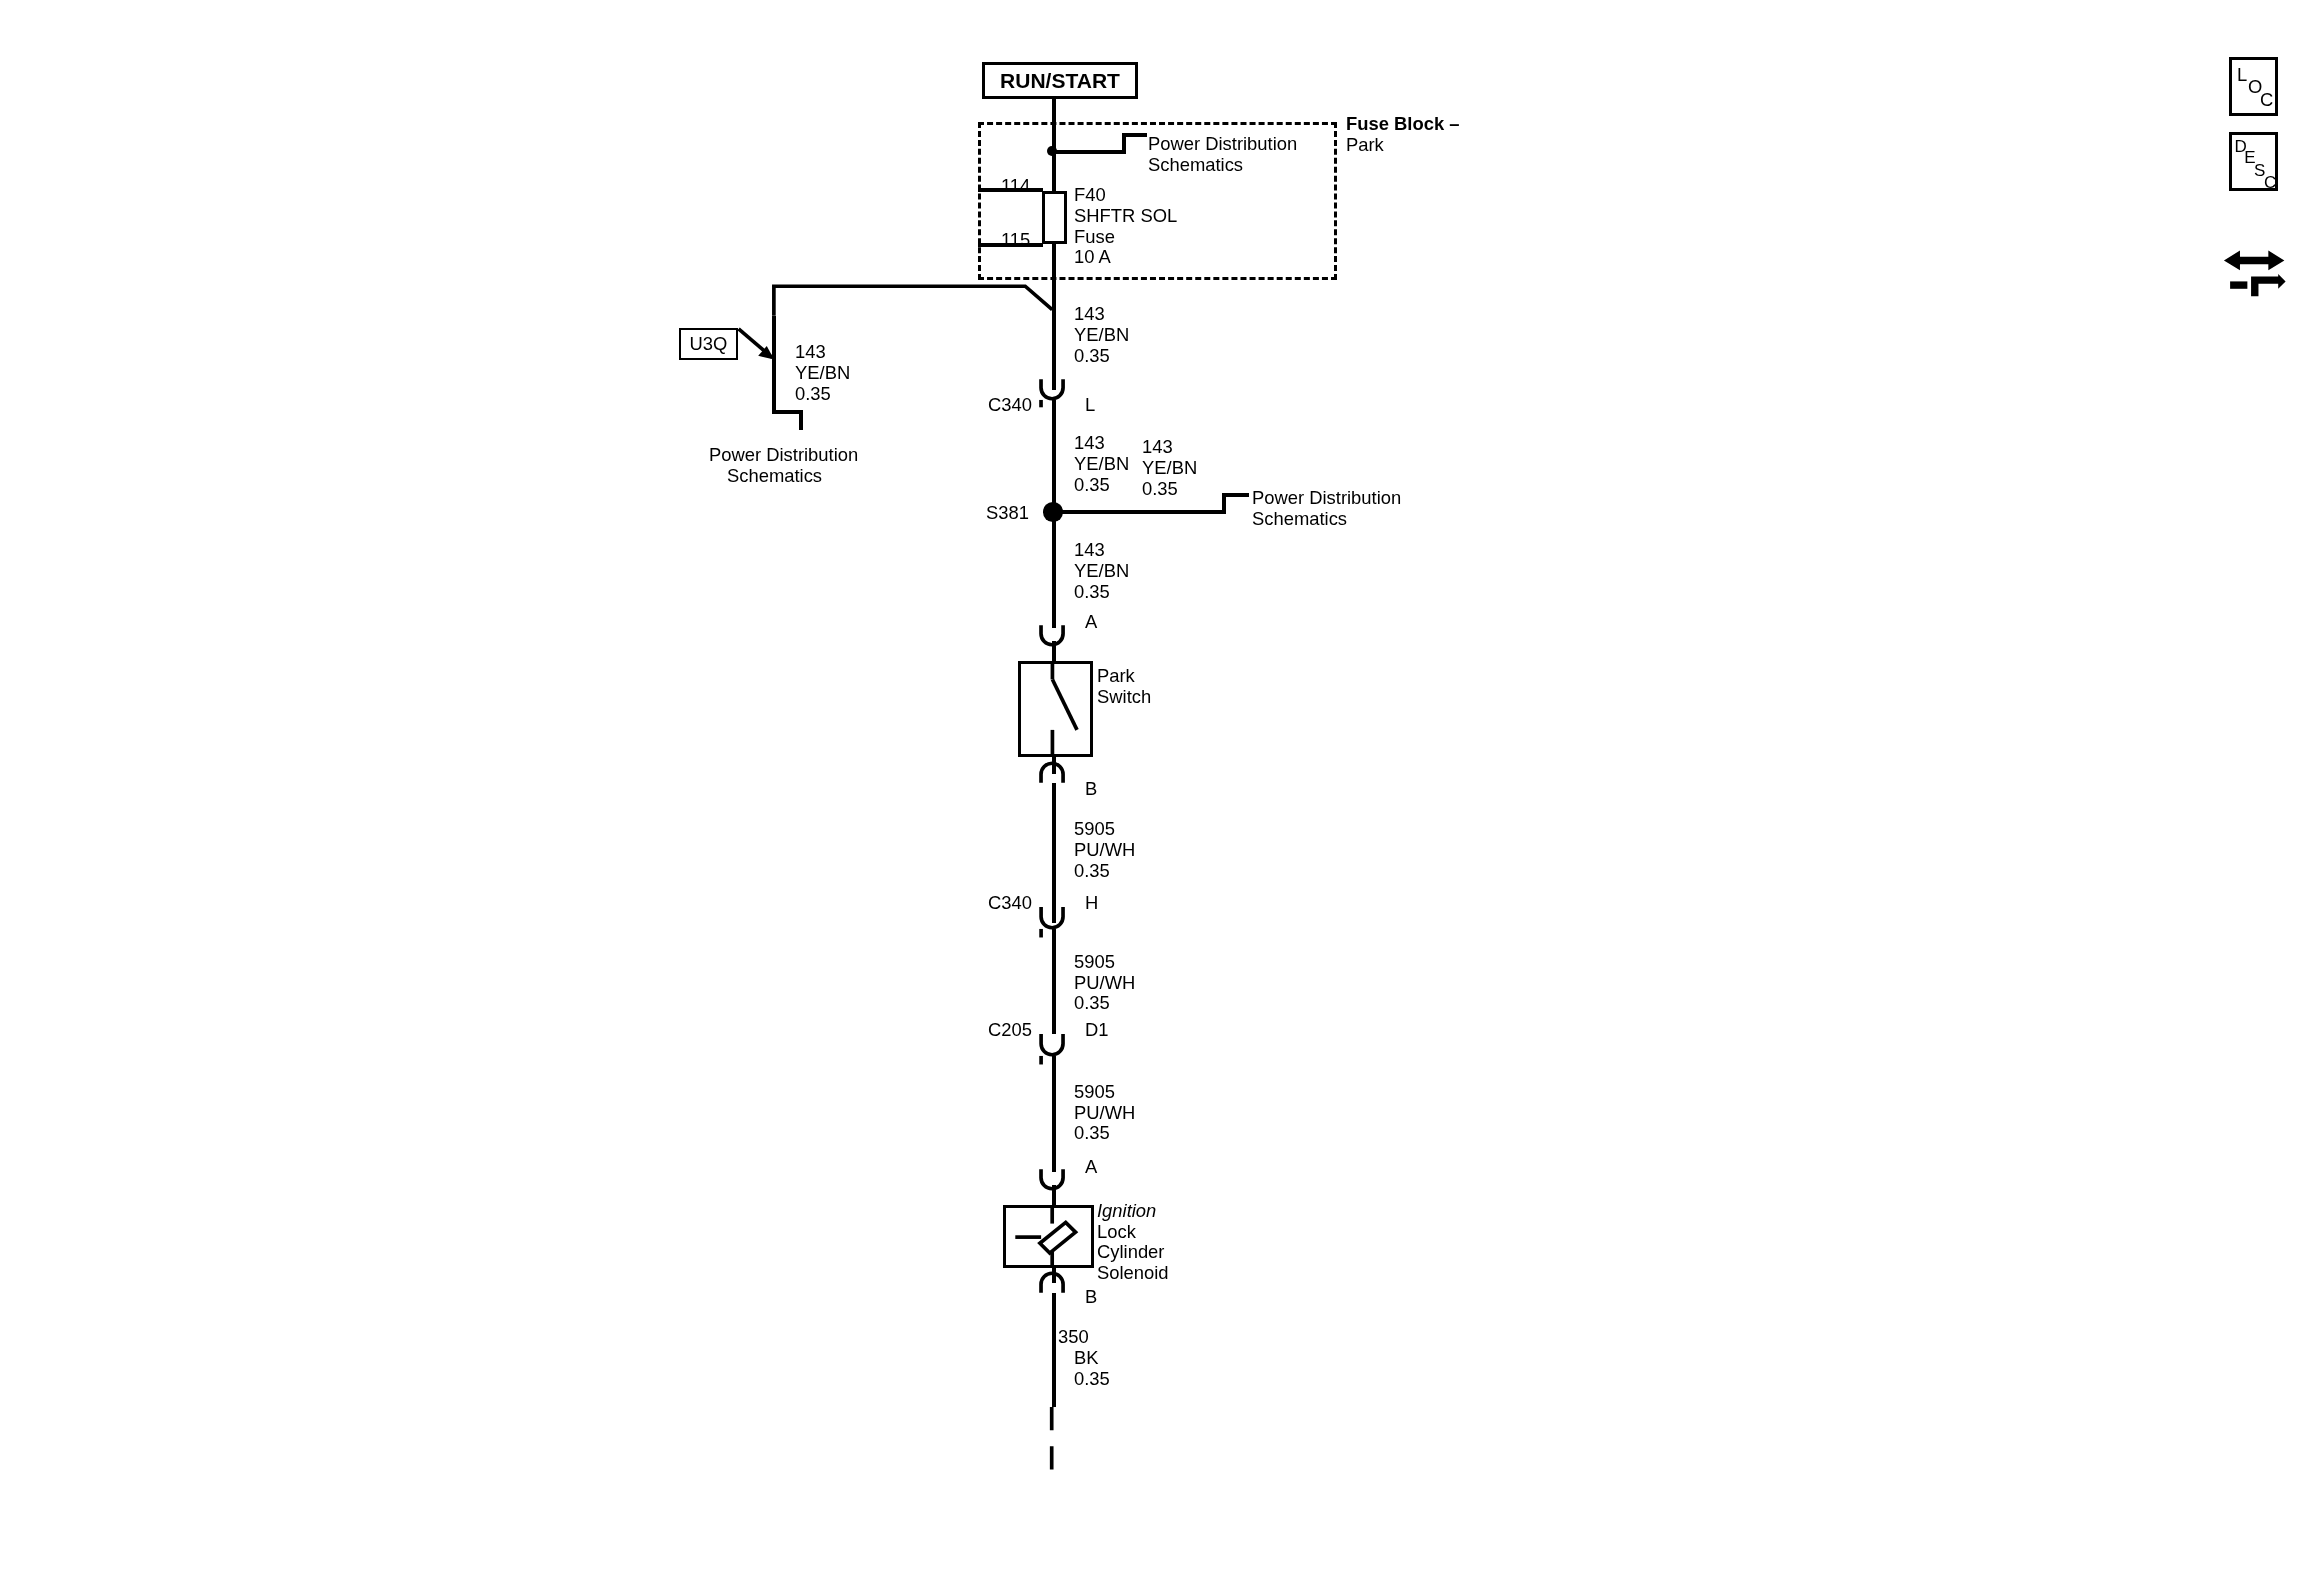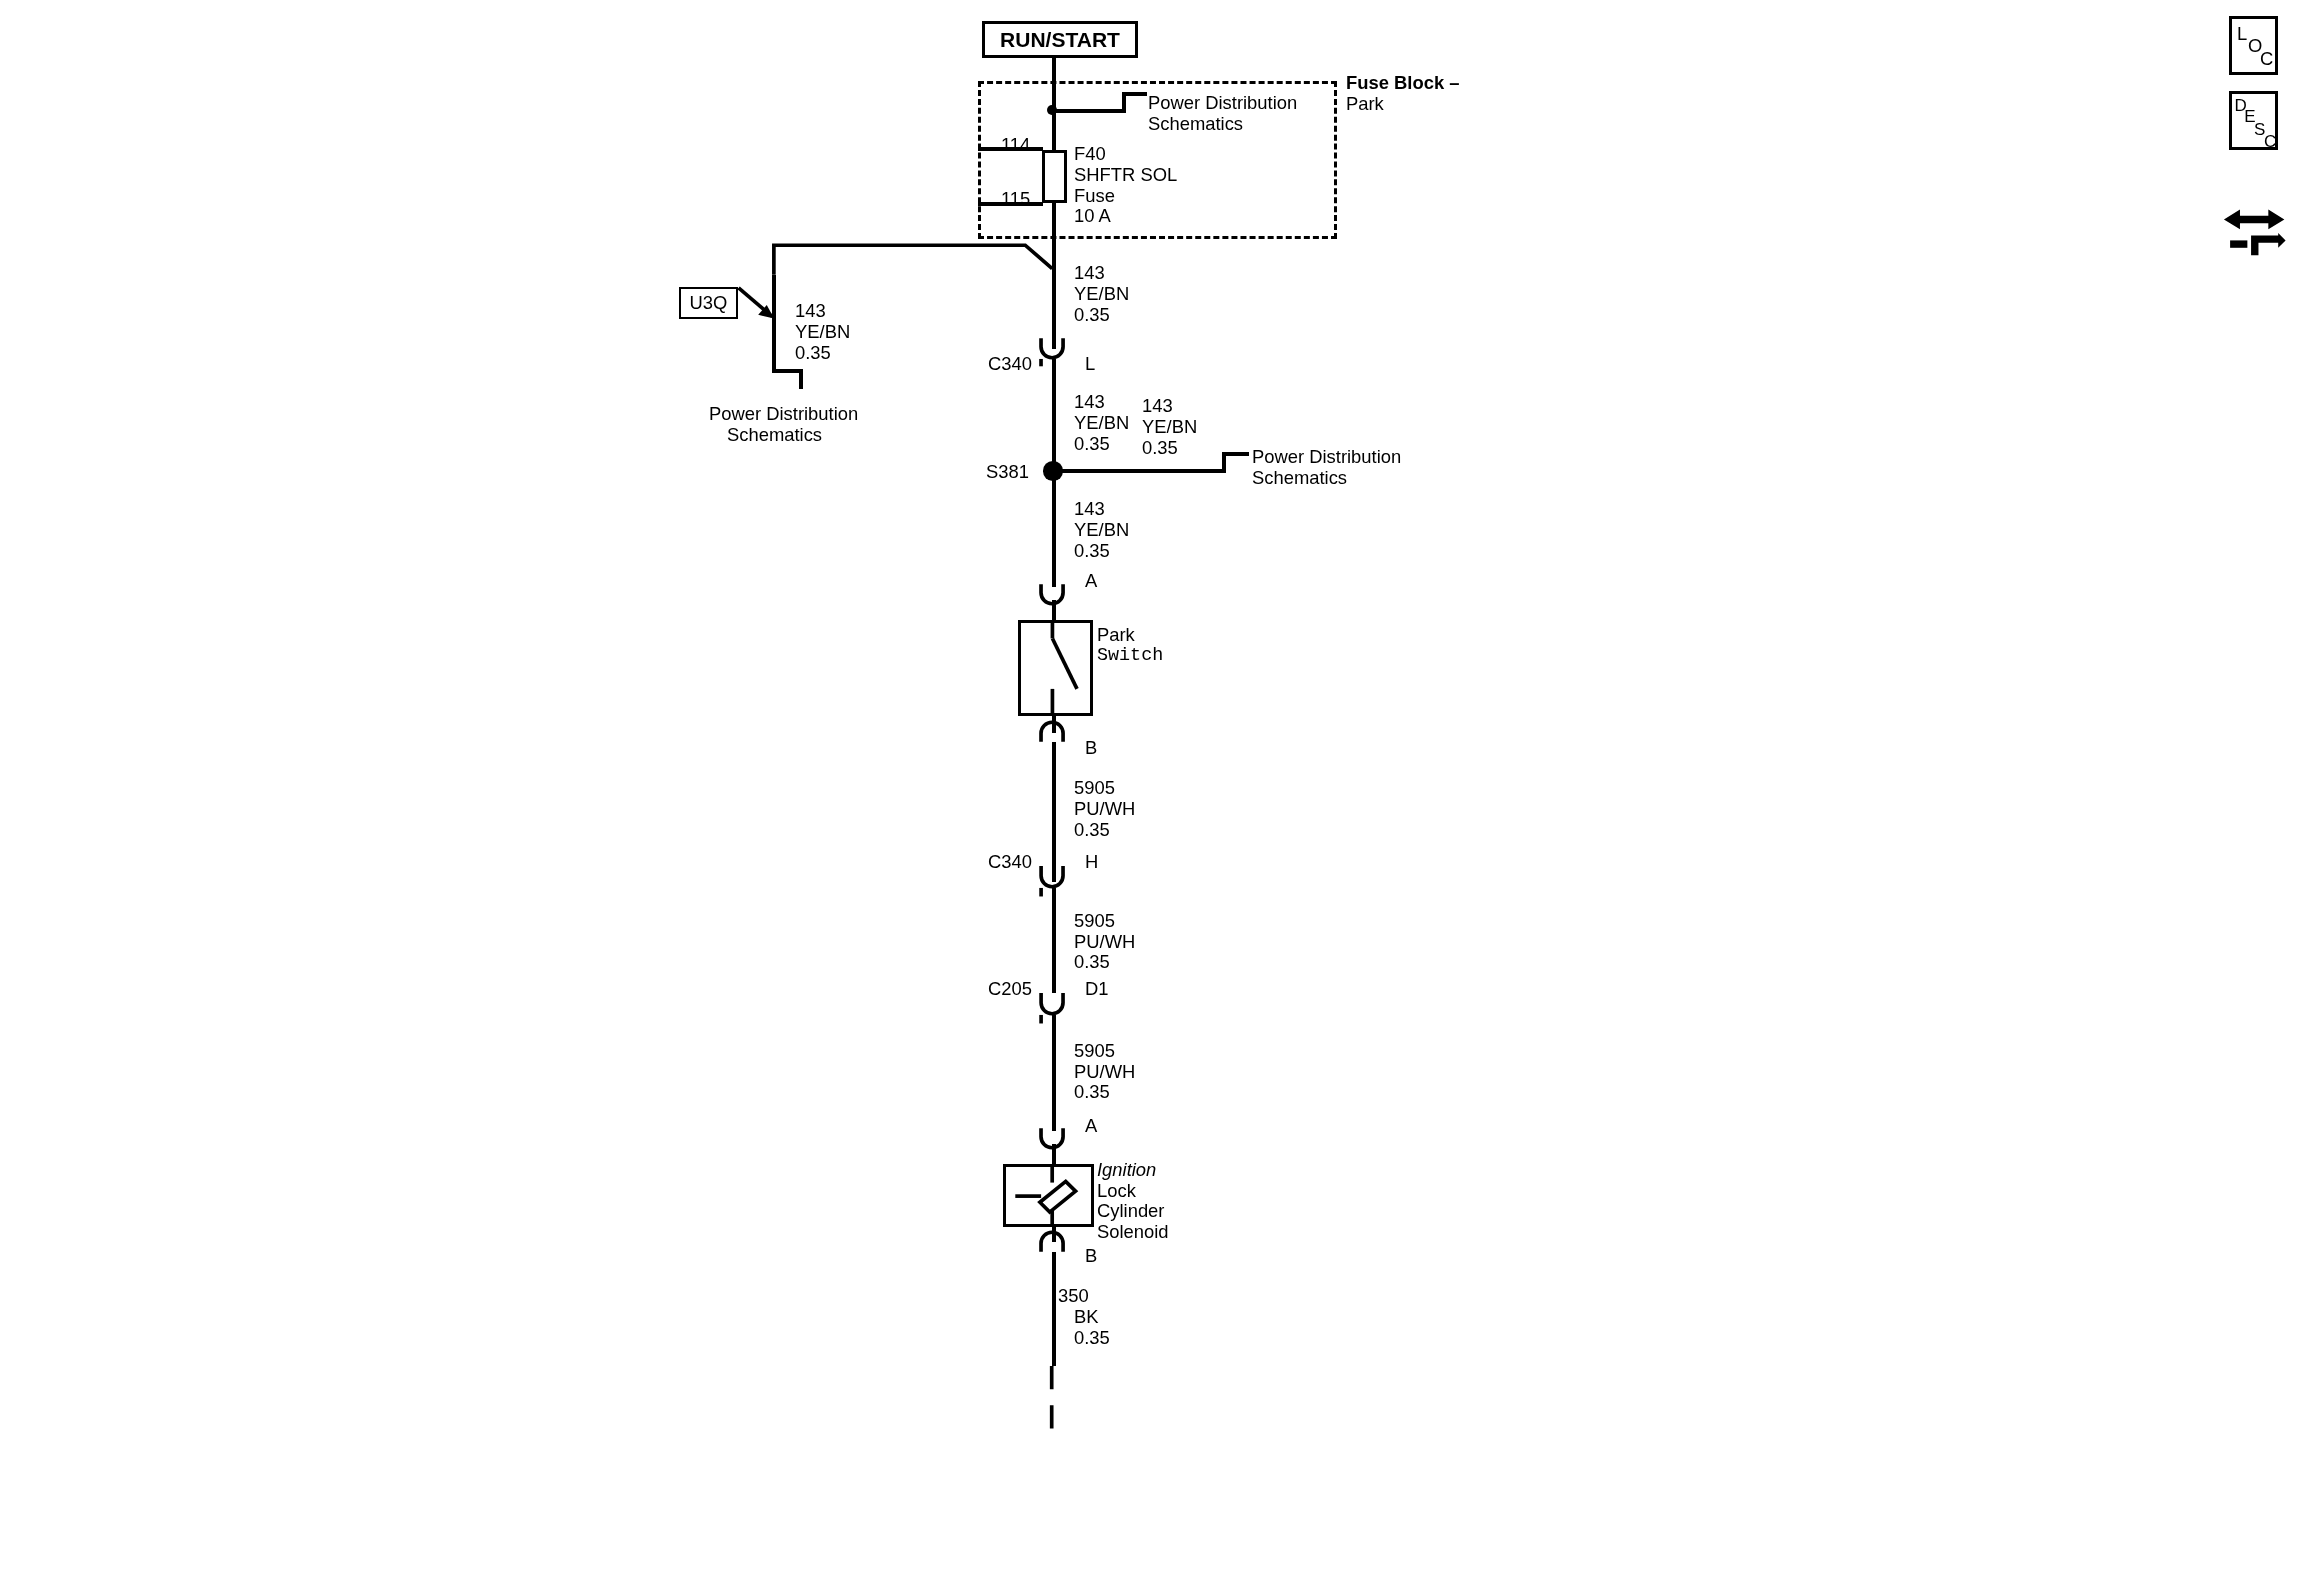--- a/index.html
+++ b/index.html
@@ -10,20 +10,21 @@
   body {
     font-family: "Liberation Sans", sans-serif;
     color: #000000;
   }
   #canvas {
     position: relative;
     width: 2319px;
     height: 1441px;
     background: #ffffff;
     overflow: hidden;
+    margin-top: 41px;
   }
   .txt {
     position: absolute;
     font-family: "Liberation Sans", sans-serif;
     font-size: 18.4px;
     line-height: 21px;
     color: #000;
     white-space: pre;
   }
   .line-v {
@@ -195,21 +196,21 @@
   <div class="txt" style="left:1085px; top:570px;">A</div>
   <div class="line-v" style="left:1052px; top:600px; height:22px;"></div>
 
   <div class="box" style="left:1018px; top:620px; width:75px; height:96px;"></div>
   <svg style="left:1018px; top:620px; width:75px; height:96px;" viewBox="0 0 122 156" width="75" height="96">
     <line x1="56" y1="0" x2="56" y2="30" stroke="#000" stroke-width="6"></line>
     <line x1="56" y1="30" x2="96" y2="112" stroke="#000" stroke-width="6"></line>
     <line x1="56" y1="112" x2="56" y2="156" stroke="#000" stroke-width="6"></line>
   </svg>
   <div class="txt" style="left:1097px; top:624px;">Park</div>
-  <div class="txt" style="left:1097px; top:645px;font-family:Liberation Mono, monospace;">Switch</div>
+  <div class="txt" style="left:1097px; top:645px;">Switch</div>
 
   <div class="line-v" style="left:1052px; top:716px; height:17px;"></div>
   <svg style="left:1030px; top:716px; width:49px; height:37px;" viewBox="0 0 80 60" width="49" height="37">
     <path d="M18,42 L18,28 A18,18 0 0 1 54,28 L54,42" fill="none" stroke="#000" stroke-width="6"></path>
   </svg>
   <div class="txt" style="left:1085px; top:737px;">B</div>
 
   <div class="line-v" style="left:1052px; top:742px; height:140px;"></div>
 
   <div class="txt" style="left:1074px; top:777px;">5905</div>

